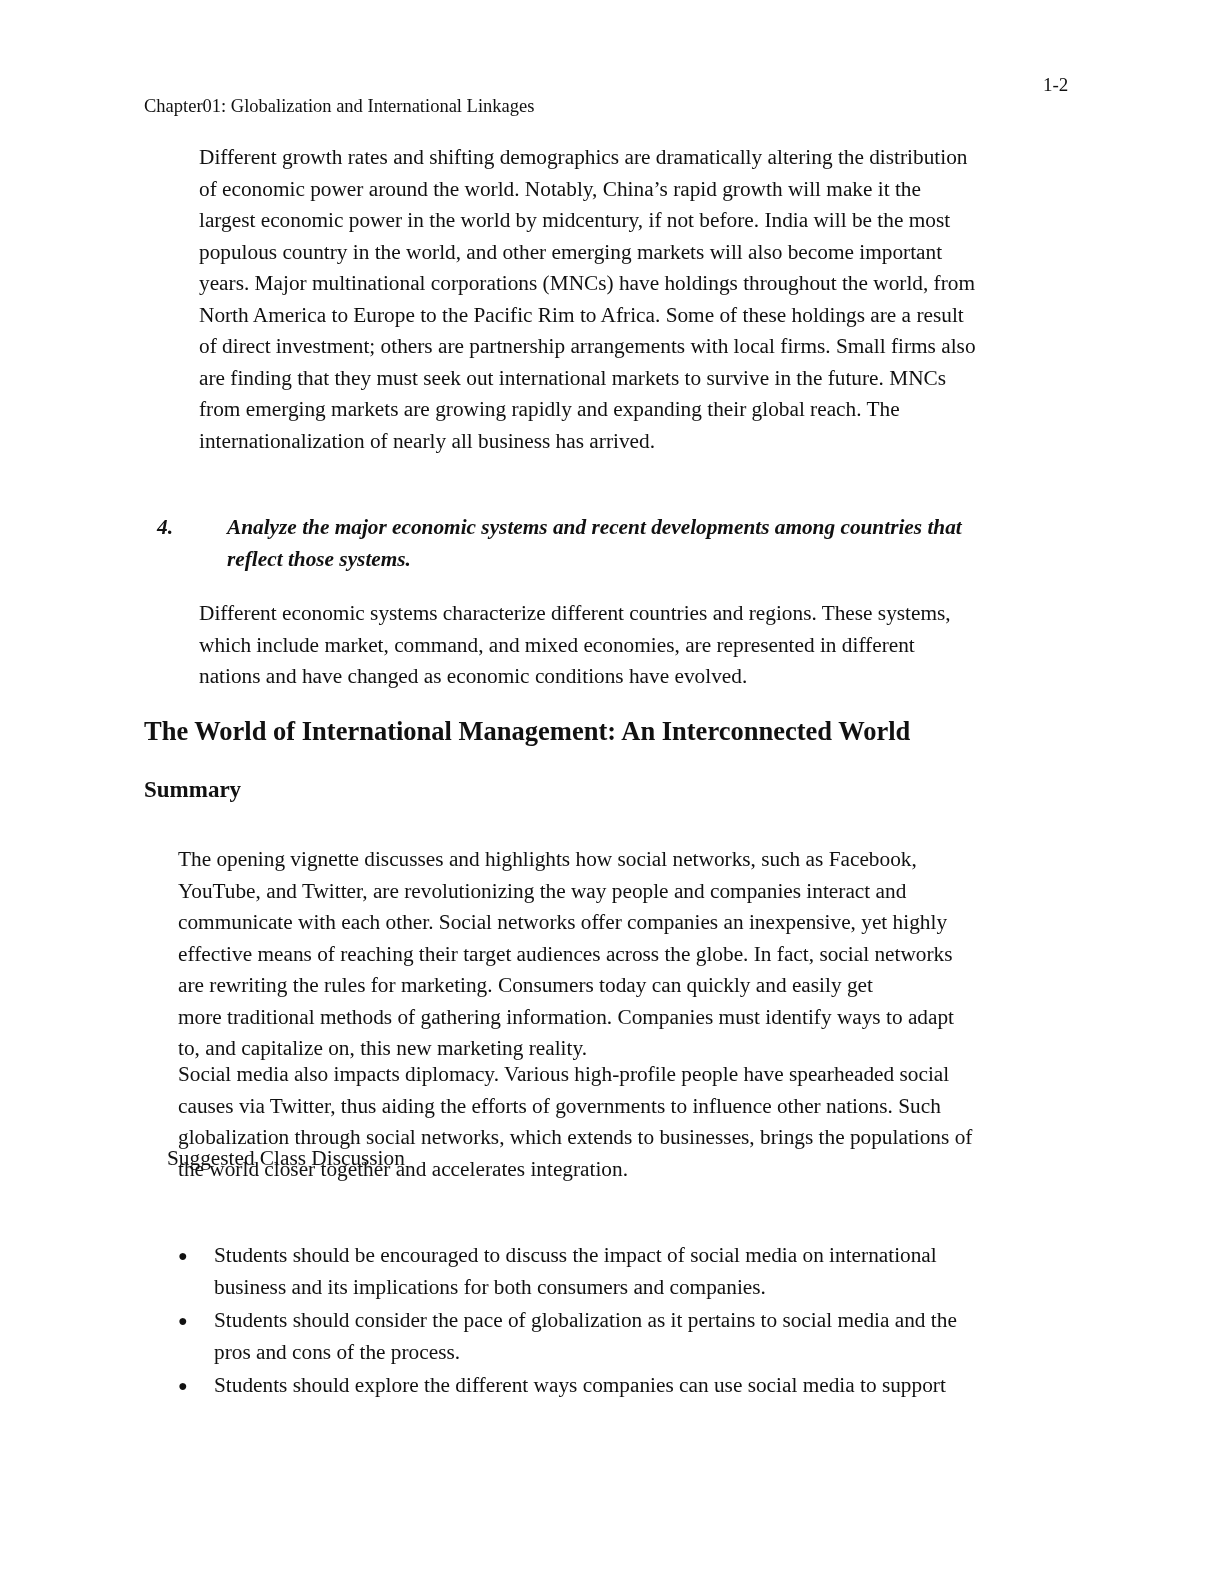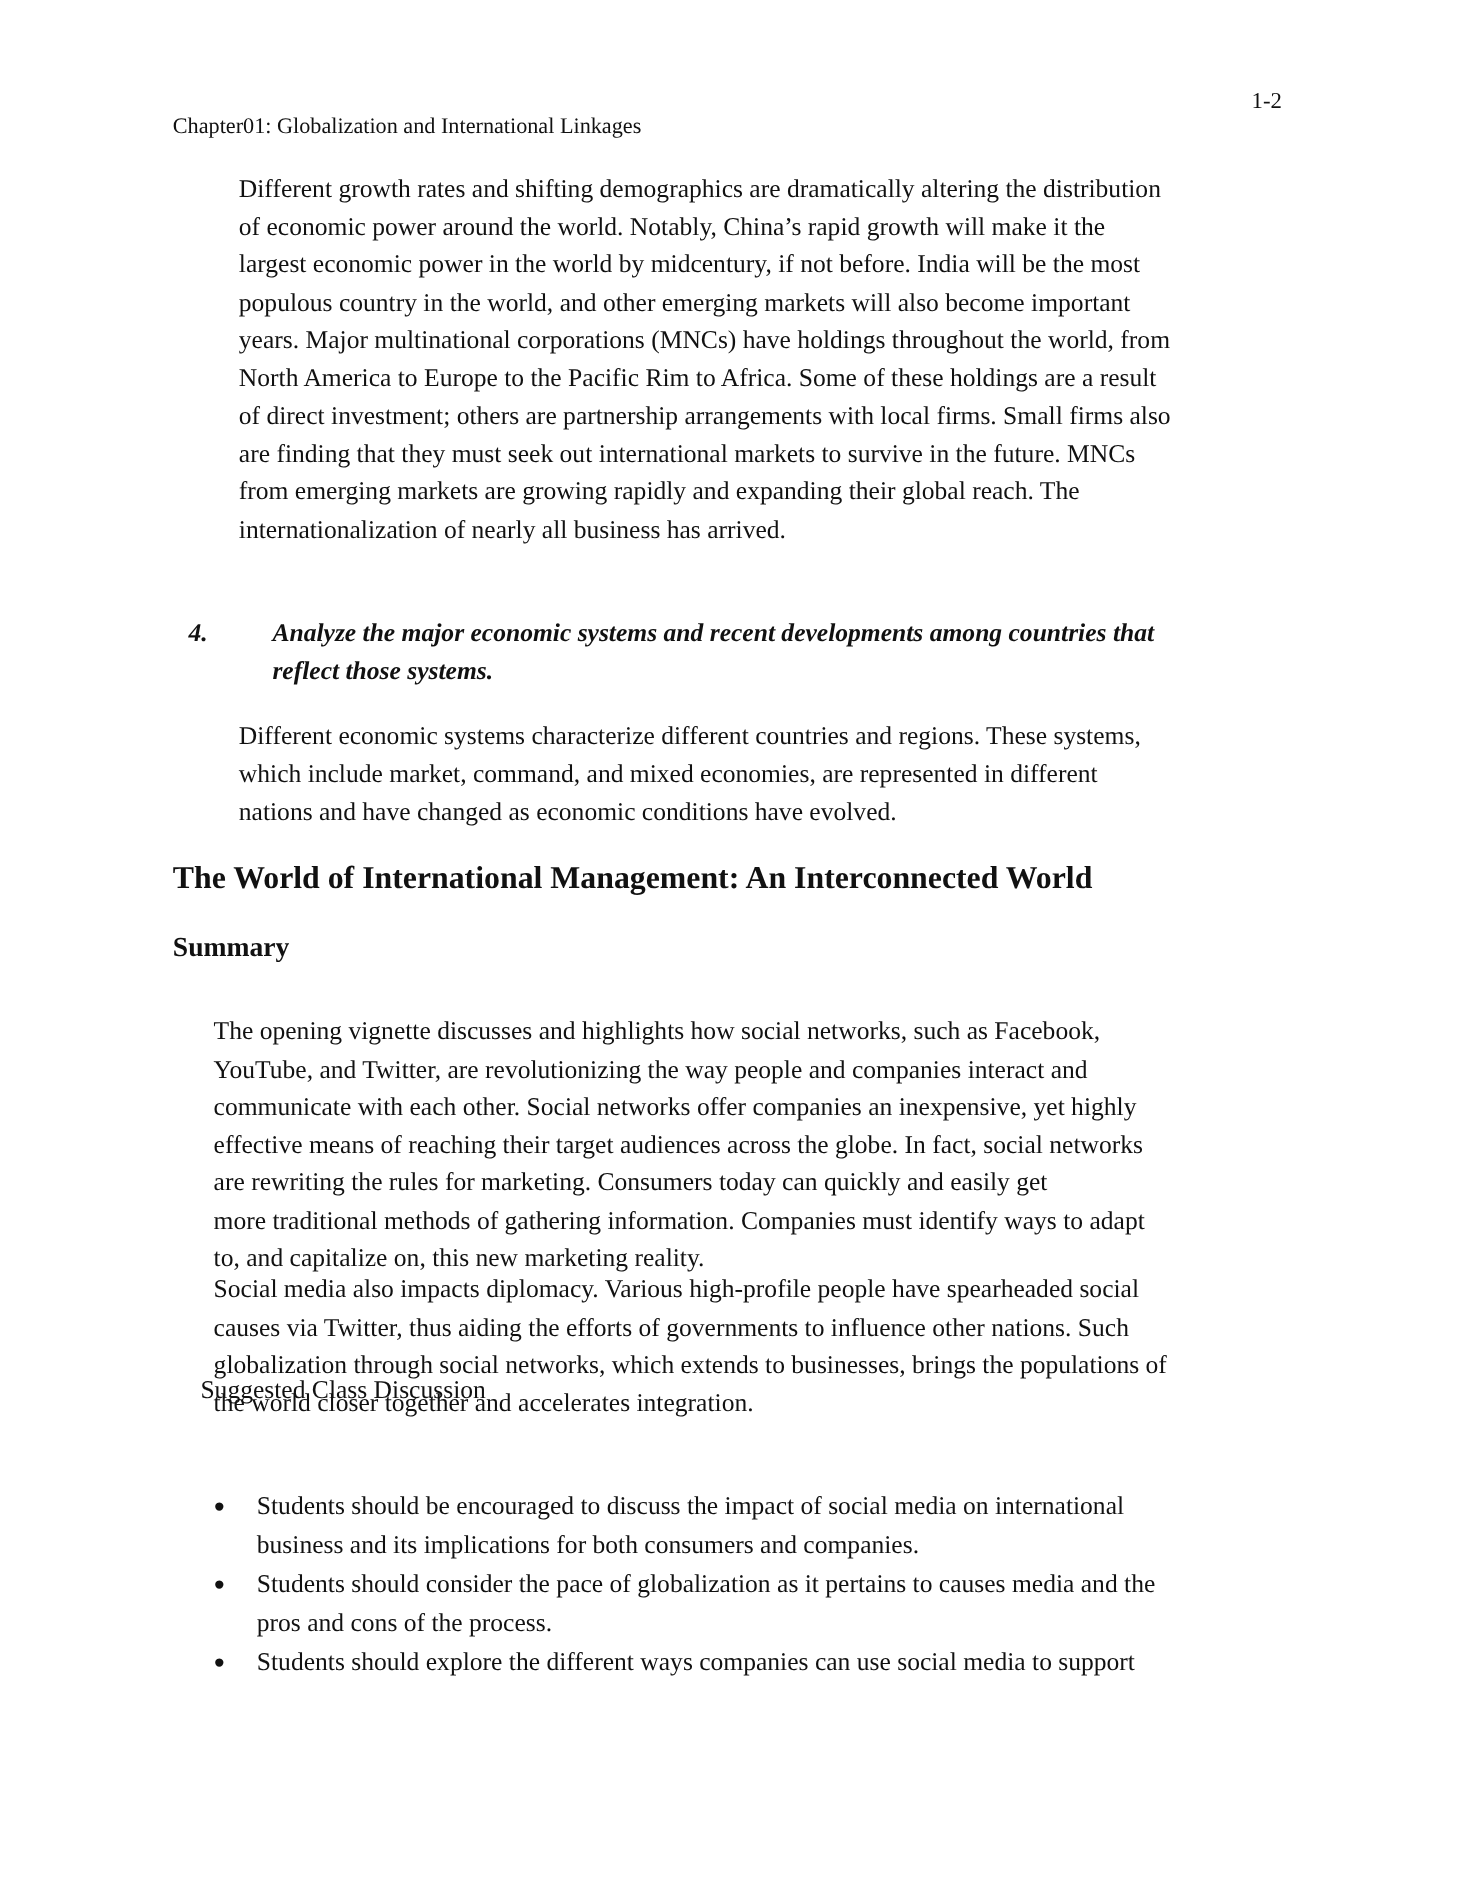--- a/index.html
+++ b/index.html
@@ -79,20 +79,20 @@
 <div class="abs disc-label line">Suggested Class Discussion</div>
 
 <div class="block line bullets">
   <div class="bullet-item">
     <span class="bullet-dot">●</span>
     <div>Students should be encouraged to discuss the impact of social media on international</div>
     <div>business and its implications for both consumers and companies.</div>
   </div>
   <div class="bullet-item">
     <span class="bullet-dot">●</span>
-    <div>Students should consider the pace of globalization as it pertains to causes media and the</div>
+    <div>Students should consider the pace of globalization as it pertains to social media and the</div>
     <div>pros and cons of the process.</div>
   </div>
   <div class="bullet-item">
     <span class="bullet-dot">●</span>
     <div>Students should explore the different ways companies can use social media to support</div>
   </div>
 </div>
 
 </body></html>

